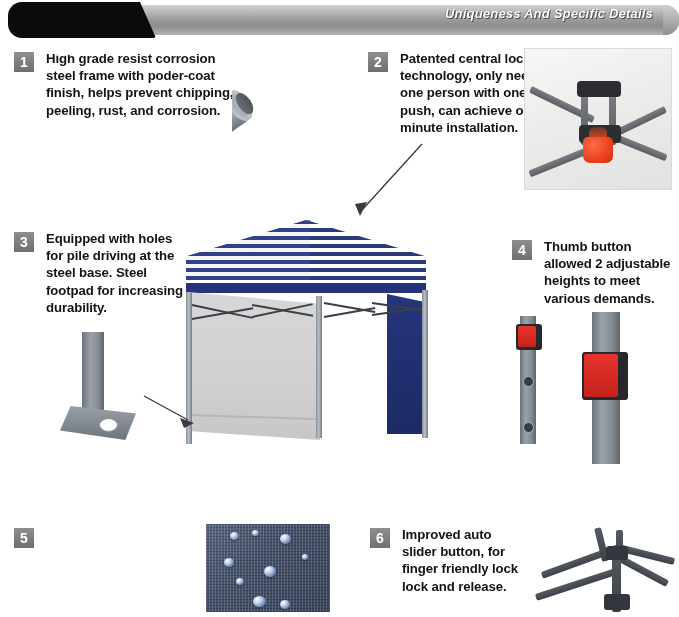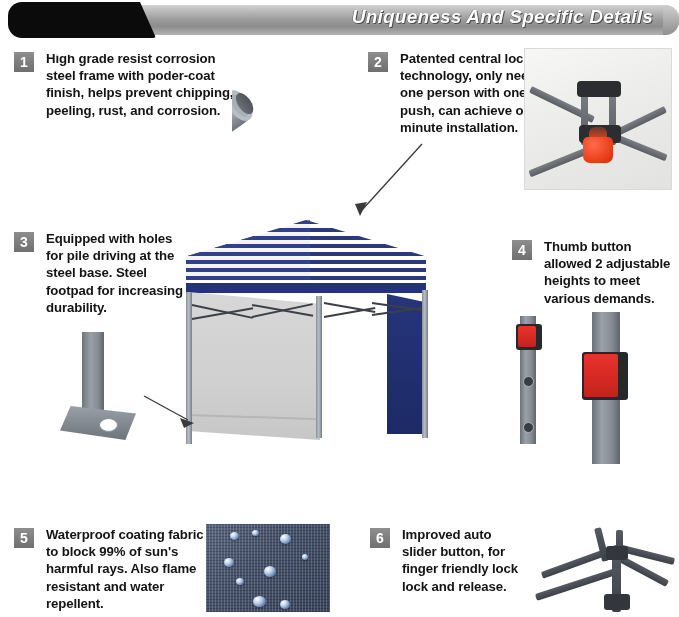--- a/index.html
+++ b/index.html
@@ -22,21 +22,21 @@
     background:linear-gradient(to bottom,#d2d2d2 0%,#bdbdbd 18%,#9a9a9a 50%,#8d8d8d 72%,#b4b4b4 100%);
     border-radius:3px 14px 14px 3px;
   }
   .header-bar:after{
     content:"";position:absolute;right:0;top:0;width:16px;height:30px;
     background:linear-gradient(to bottom,#cfcfcf,#8f8f8f);
     border-radius:0 14px 14px 0;
   }
   .header-title{
     position:absolute;right:26px;top:4px;
-    font-size:19px;font-weight:bold;font-style:italic;
+    font-size:13px;font-weight:bold;font-style:italic;
     color:#ffffff;letter-spacing:.2px;
     text-shadow:1px 1px 0 #4d4d4d, -0.5px -0.5px 0 #5a5a5a;
     z-index:4;
   }
   .points-badge{
     position:absolute;left:8px;top:0px;width:148px;height:36px;
     background:#0b0b0b;
     border-radius:14px 3px 3px 14px;
     -webkit-clip-path:polygon(0 0,132px 0,148px 36px,0 36px);
     clip-path:polygon(0 0,132px 0,148px 36px,0 36px);
@@ -277,21 +277,20 @@
     <div class="btn-house btn-house-sm"></div>
     <div class="btn-red btn-red-sm"></div>
     <div class="btn-house btn-house-lg"></div>
     <div class="btn-red btn-red-lg"></div>
     <div class="hole" style="left:17px;top:64px;"></div>
     <div class="hole" style="left:17px;top:110px;"></div>
   </div>
 
   <div class="point" id="p5">
     <div class="num-badge">5</div>
-    <div class="point-text">Waterproof coating fabric to block 99% of sun's harmful rays. Also flame resistant and water repellent.</div>
   </div>
 
   <div class="photo" id="img-fabric">
     <div class="drop" style="left:24px;top:8px;width:9px;height:8px;"></div>
     <div class="drop" style="left:46px;top:6px;width:7px;height:6px;"></div>
     <div class="drop" style="left:74px;top:10px;width:11px;height:10px;"></div>
     <div class="drop" style="left:18px;top:34px;width:10px;height:9px;"></div>
     <div class="drop" style="left:58px;top:42px;width:12px;height:11px;"></div>
     <div class="drop" style="left:30px;top:54px;width:8px;height:7px;"></div>
     <div class="drop" style="left:47px;top:72px;width:13px;height:11px;"></div>

